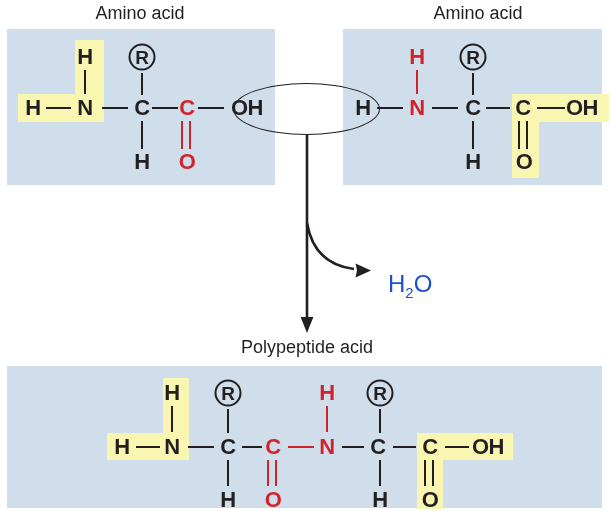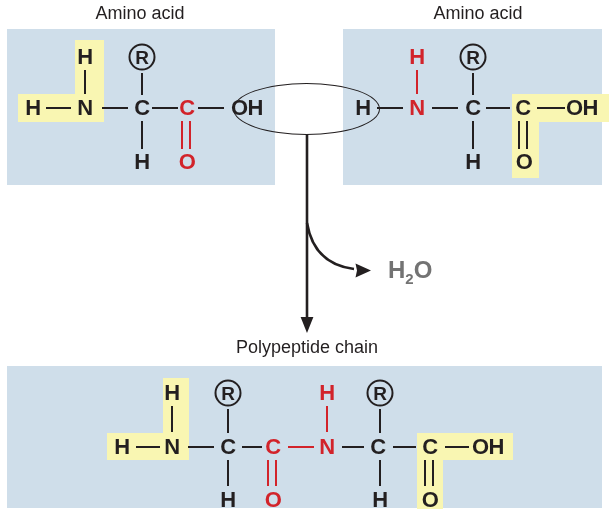--- a/index.html
+++ b/index.html
@@ -16,21 +16,21 @@
   .dbl{position:absolute;width:5.5px;background:transparent;
        border-left:2.8px solid #231f20;border-right:2.8px solid #231f20;}
   .dbl.redbd{border-color:#d2232a;}
   .rcircle{position:absolute;transform:translate(-50%,-50%);width:23px;height:23px;
         border:2.2px solid #231f20;border-radius:50%;display:flex;align-items:center;
         justify-content:center;font-weight:bold;font-size:19px;color:#231f20;background:transparent;}
   .lbl{position:absolute;font-size:18px;color:#231f20;text-align:center;line-height:1.1;}
   .ellipse{position:absolute;left:233px;top:83px;width:145px;height:50px;
         border:1.7px solid #231f20;border-radius:50%;background:transparent;}
   #arrows{position:absolute;left:0;top:0;}
-  .water{position:absolute;left:388px;top:258px;font-weight:bold;font-size:24px;color:#737373;line-height:1;}
+  .water{position:absolute;left:388px;top:272px;font-weight:normal;font-size:24px;color:#1d4ed8;line-height:1;}
   .water sub{font-size:15px;line-height:1;}
 </style>
 </head>
 <body>
 
 <div id="canvas">
 
   <div class="box" style="left:7px;top:29px;width:268px;height:156px"></div>
   <div class="box" style="left:343px;top:29px;width:259px;height:156px"></div>
   <div class="box" style="left:7px;top:366px;width:595px;height:142px"></div>
@@ -109,21 +109,21 @@
   <span class="rcircle" style="left:228px;top:393px">R</span>
   <span class="atom redtxt" style="left:327px;top:393px">H</span>
   <span class="rcircle" style="left:380px;top:393px">R</span>
   <span class="atom" style="left:228px;top:500px">H</span>
   <span class="atom redtxt" style="left:273px;top:500px">O</span>
   <span class="atom" style="left:380px;top:500px">H</span>
   <span class="atom" style="left:430px;top:500px">O</span>
 
   <div class="lbl" style="left:40px;top:4px;width:200px">Amino acid</div>
   <div class="lbl" style="left:378px;top:4px;width:200px">Amino acid</div>
-  <div class="lbl" style="left:207px;top:338px;width:200px">Polypeptide chain</div>
+  <div class="lbl" style="left:207px;top:338px;width:200px">Polypeptide acid</div>
 
   <svg id="arrows" width="611" height="511" viewBox="0 0 611 511">
     <line x1="307" y1="134" x2="307" y2="320" stroke="#231f20" stroke-width="2.6"></line>
     <polygon points="307,333 300.6,317 313.4,317" fill="#231f20"></polygon>
     <path d="M307,223 Q314,264 354,269" fill="none" stroke="#231f20" stroke-width="2.6"></path>
     <polygon points="371,270.5 355.5,263.5 357,270.5 355.5,277.5" fill="#231f20"></polygon>
   </svg>
 
   <div class="water"><span>H</span><sub>2</sub><span>O</span></div>
 

